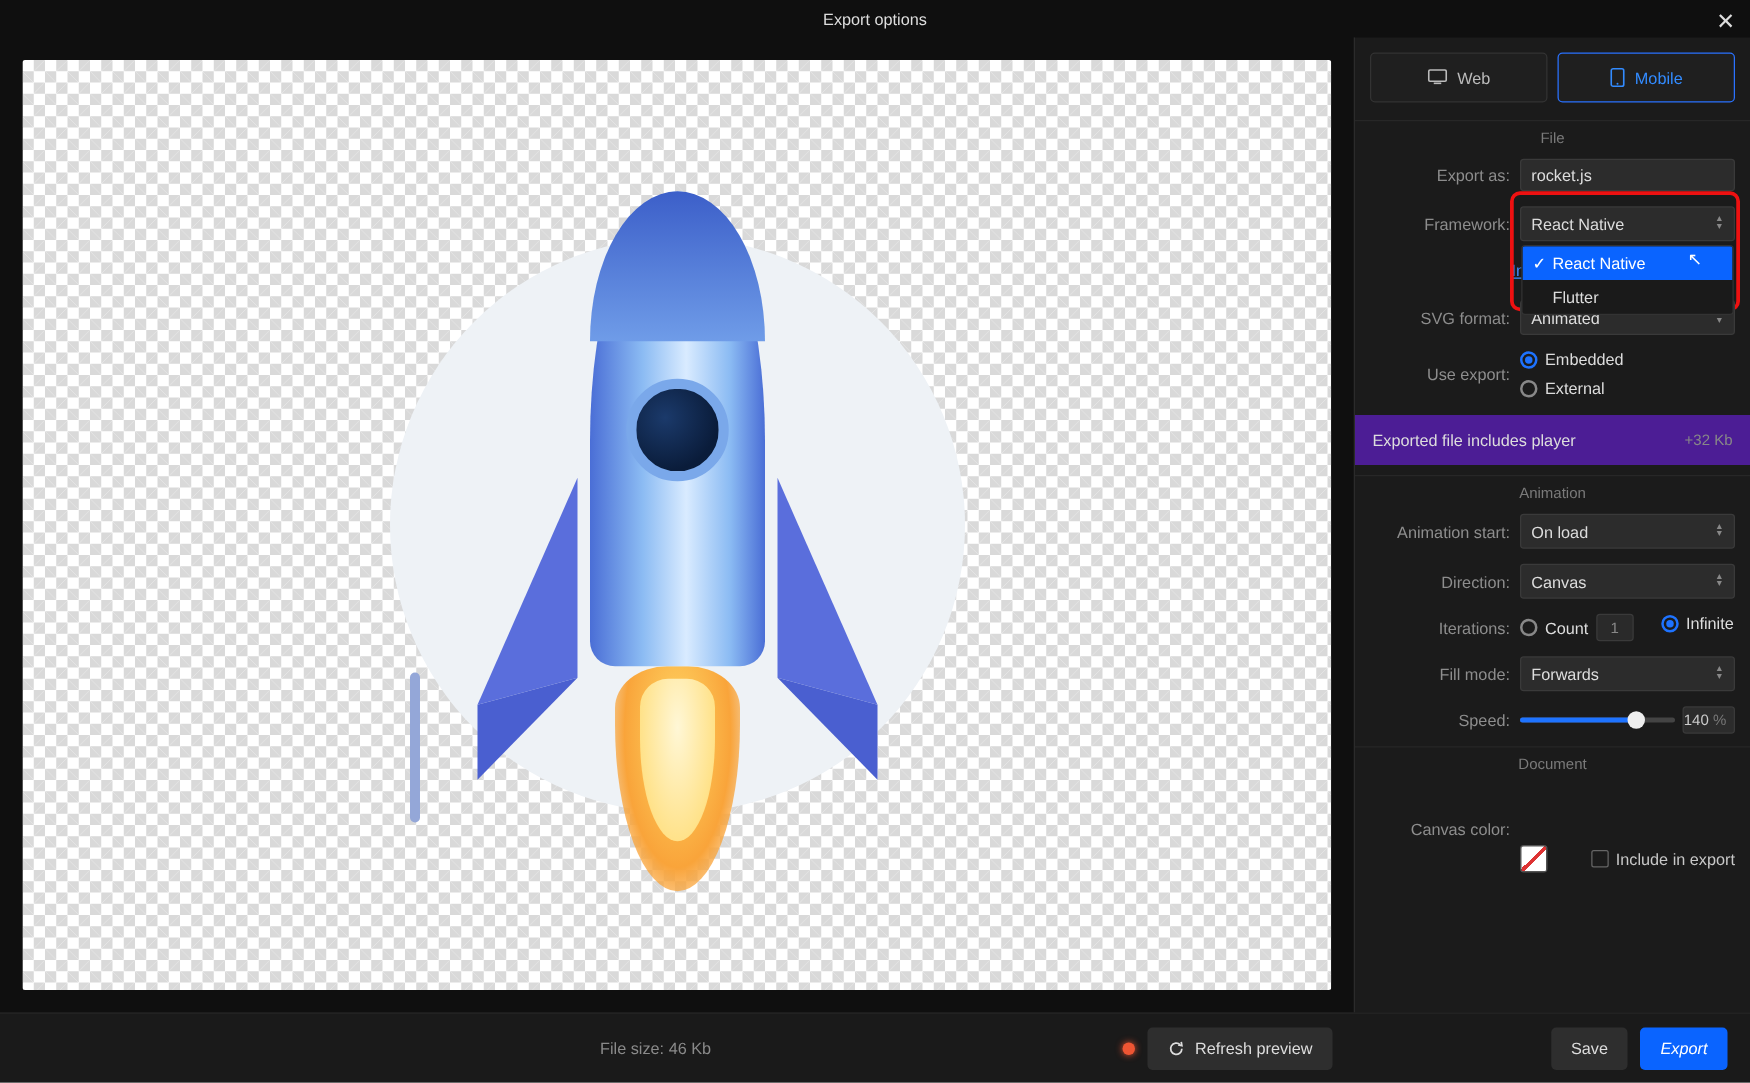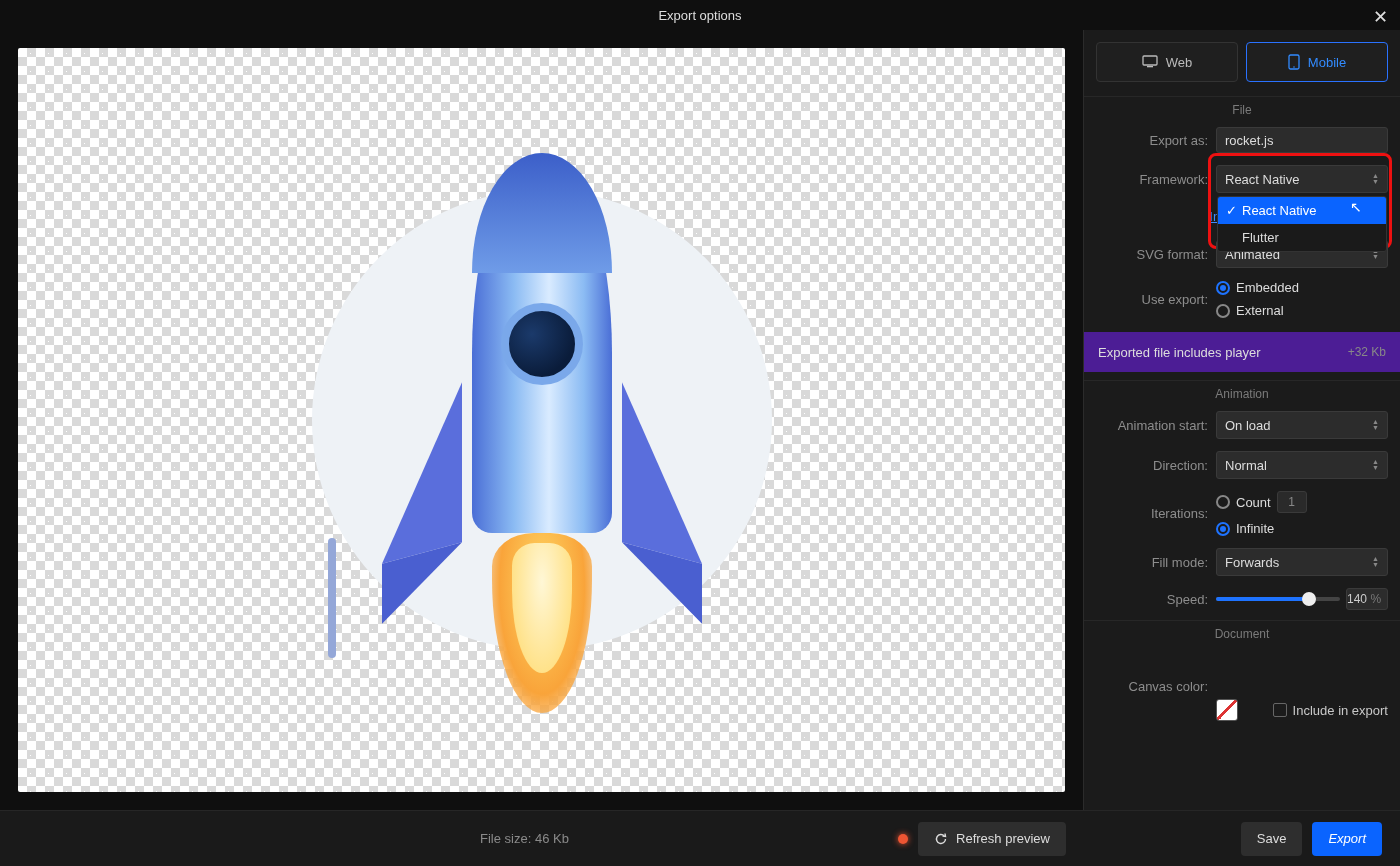--- a/index.html
+++ b/index.html
@@ -195,29 +195,29 @@
           <span>On load</span>
           <span class="stepper">▲<br>▼</span>
         </div>
       </div>
     </div>
 
     <div class="row">
       <div class="label">Direction:</div>
       <div class="controls">
         <div class="select">
-          <span>Normal</span>
+          <span>Canvas</span>
           <span class="stepper">▲<br>▼</span>
         </div>
       </div>
     </div>
 
     <div class="row">
       <div class="label">Iterations:</div>
-      <div class="controls" style="flex-direction:column; align-items:flex-start; gap:8px;">
+      <div class="controls" style="align-items:flex-start; gap:22px;">
         <div class="radio">
           <span class="radio-dot"></span>
           <span>Count</span>
           <span class="count-box">1</span>
         </div>
         <div class="radio">
             <span class="radio-dot checked"></span>
             <span>Infinite</span>
           </div>
       </div>

